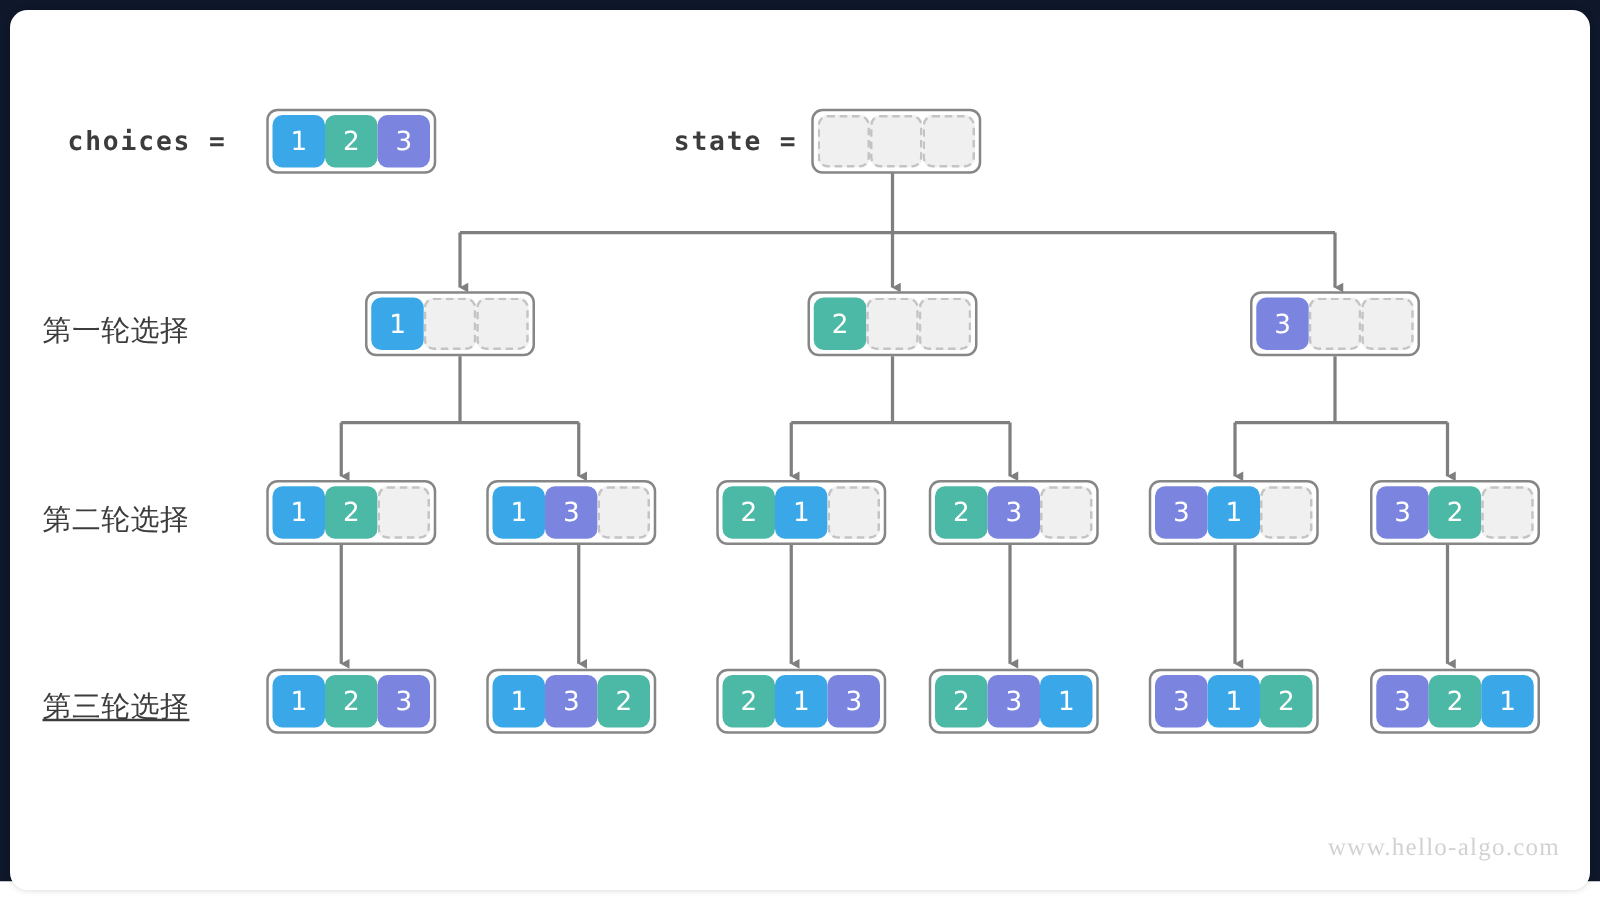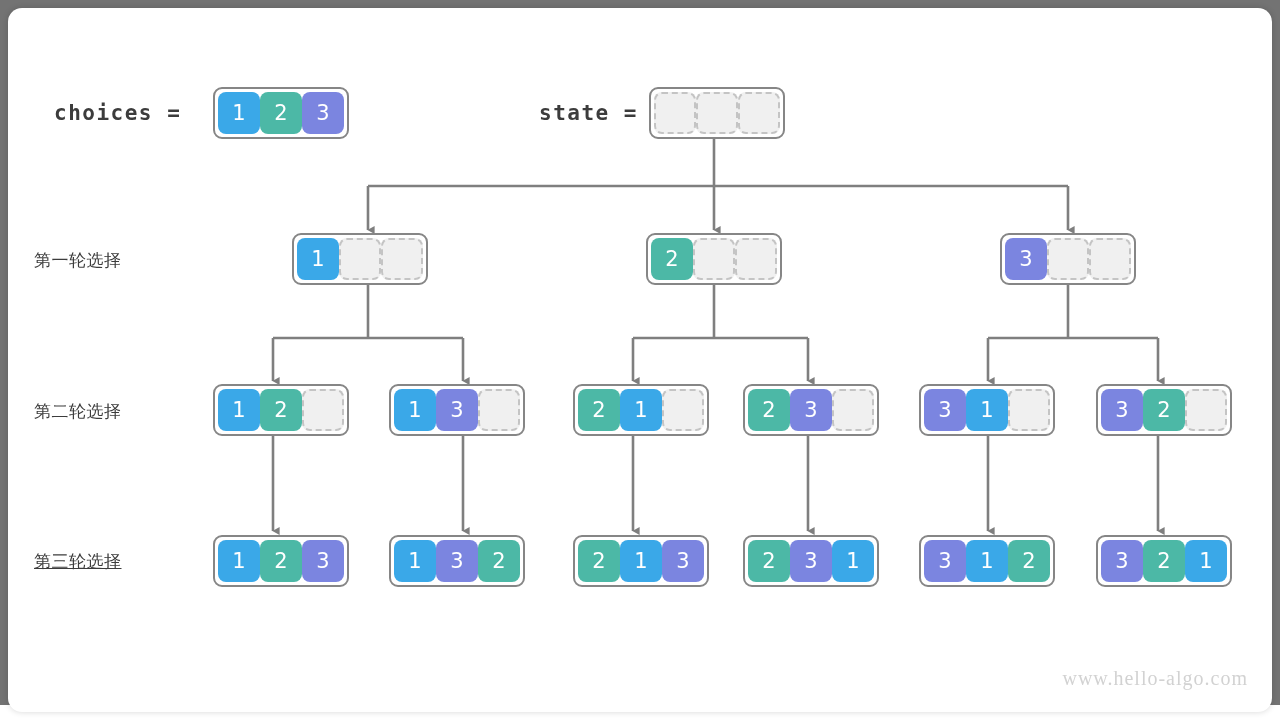--- a/index.html
+++ b/index.html
@@ -12,21 +12,21 @@
     height: 720px;
     font-family: "Liberation Sans", sans-serif;
     overflow: hidden;
   }
 
   
   #canvas {
     position: relative;
     width: 1280px;
     height: 705px;
-    background: #737373;
+    background: #0f172a;
   }
   #card {
     position: absolute;
     left: 8px;
     top: 8px;
     width: 1264px;
     height: 704px;
     background: #ffffff;
     border-radius: 14px;
     box-shadow: 0 0 6px rgba(0,0,0,0.16);
@@ -49,21 +49,21 @@
     font-family: "DejaVu Sans Mono", "Liberation Mono", monospace;
     font-weight: bold;
     font-size: 21px;
     color: #3c3c3c;
     letter-spacing: 1.5px;
     white-space: nowrap;
   }
   .row-label {
     position: absolute;
     font-family: "DejaVu Sans", "Liberation Sans", sans-serif;
-    font-size: 17px;
+    font-size: 23px;
     color: #3c3c3c;
     white-space: nowrap;
     letter-spacing: 0.5px;
   }
   #watermark {
     position: absolute;
     right: 24px;
     bottom: 22px;
     font-family: Liberation Serif, serif;
     font-size: 20px;

